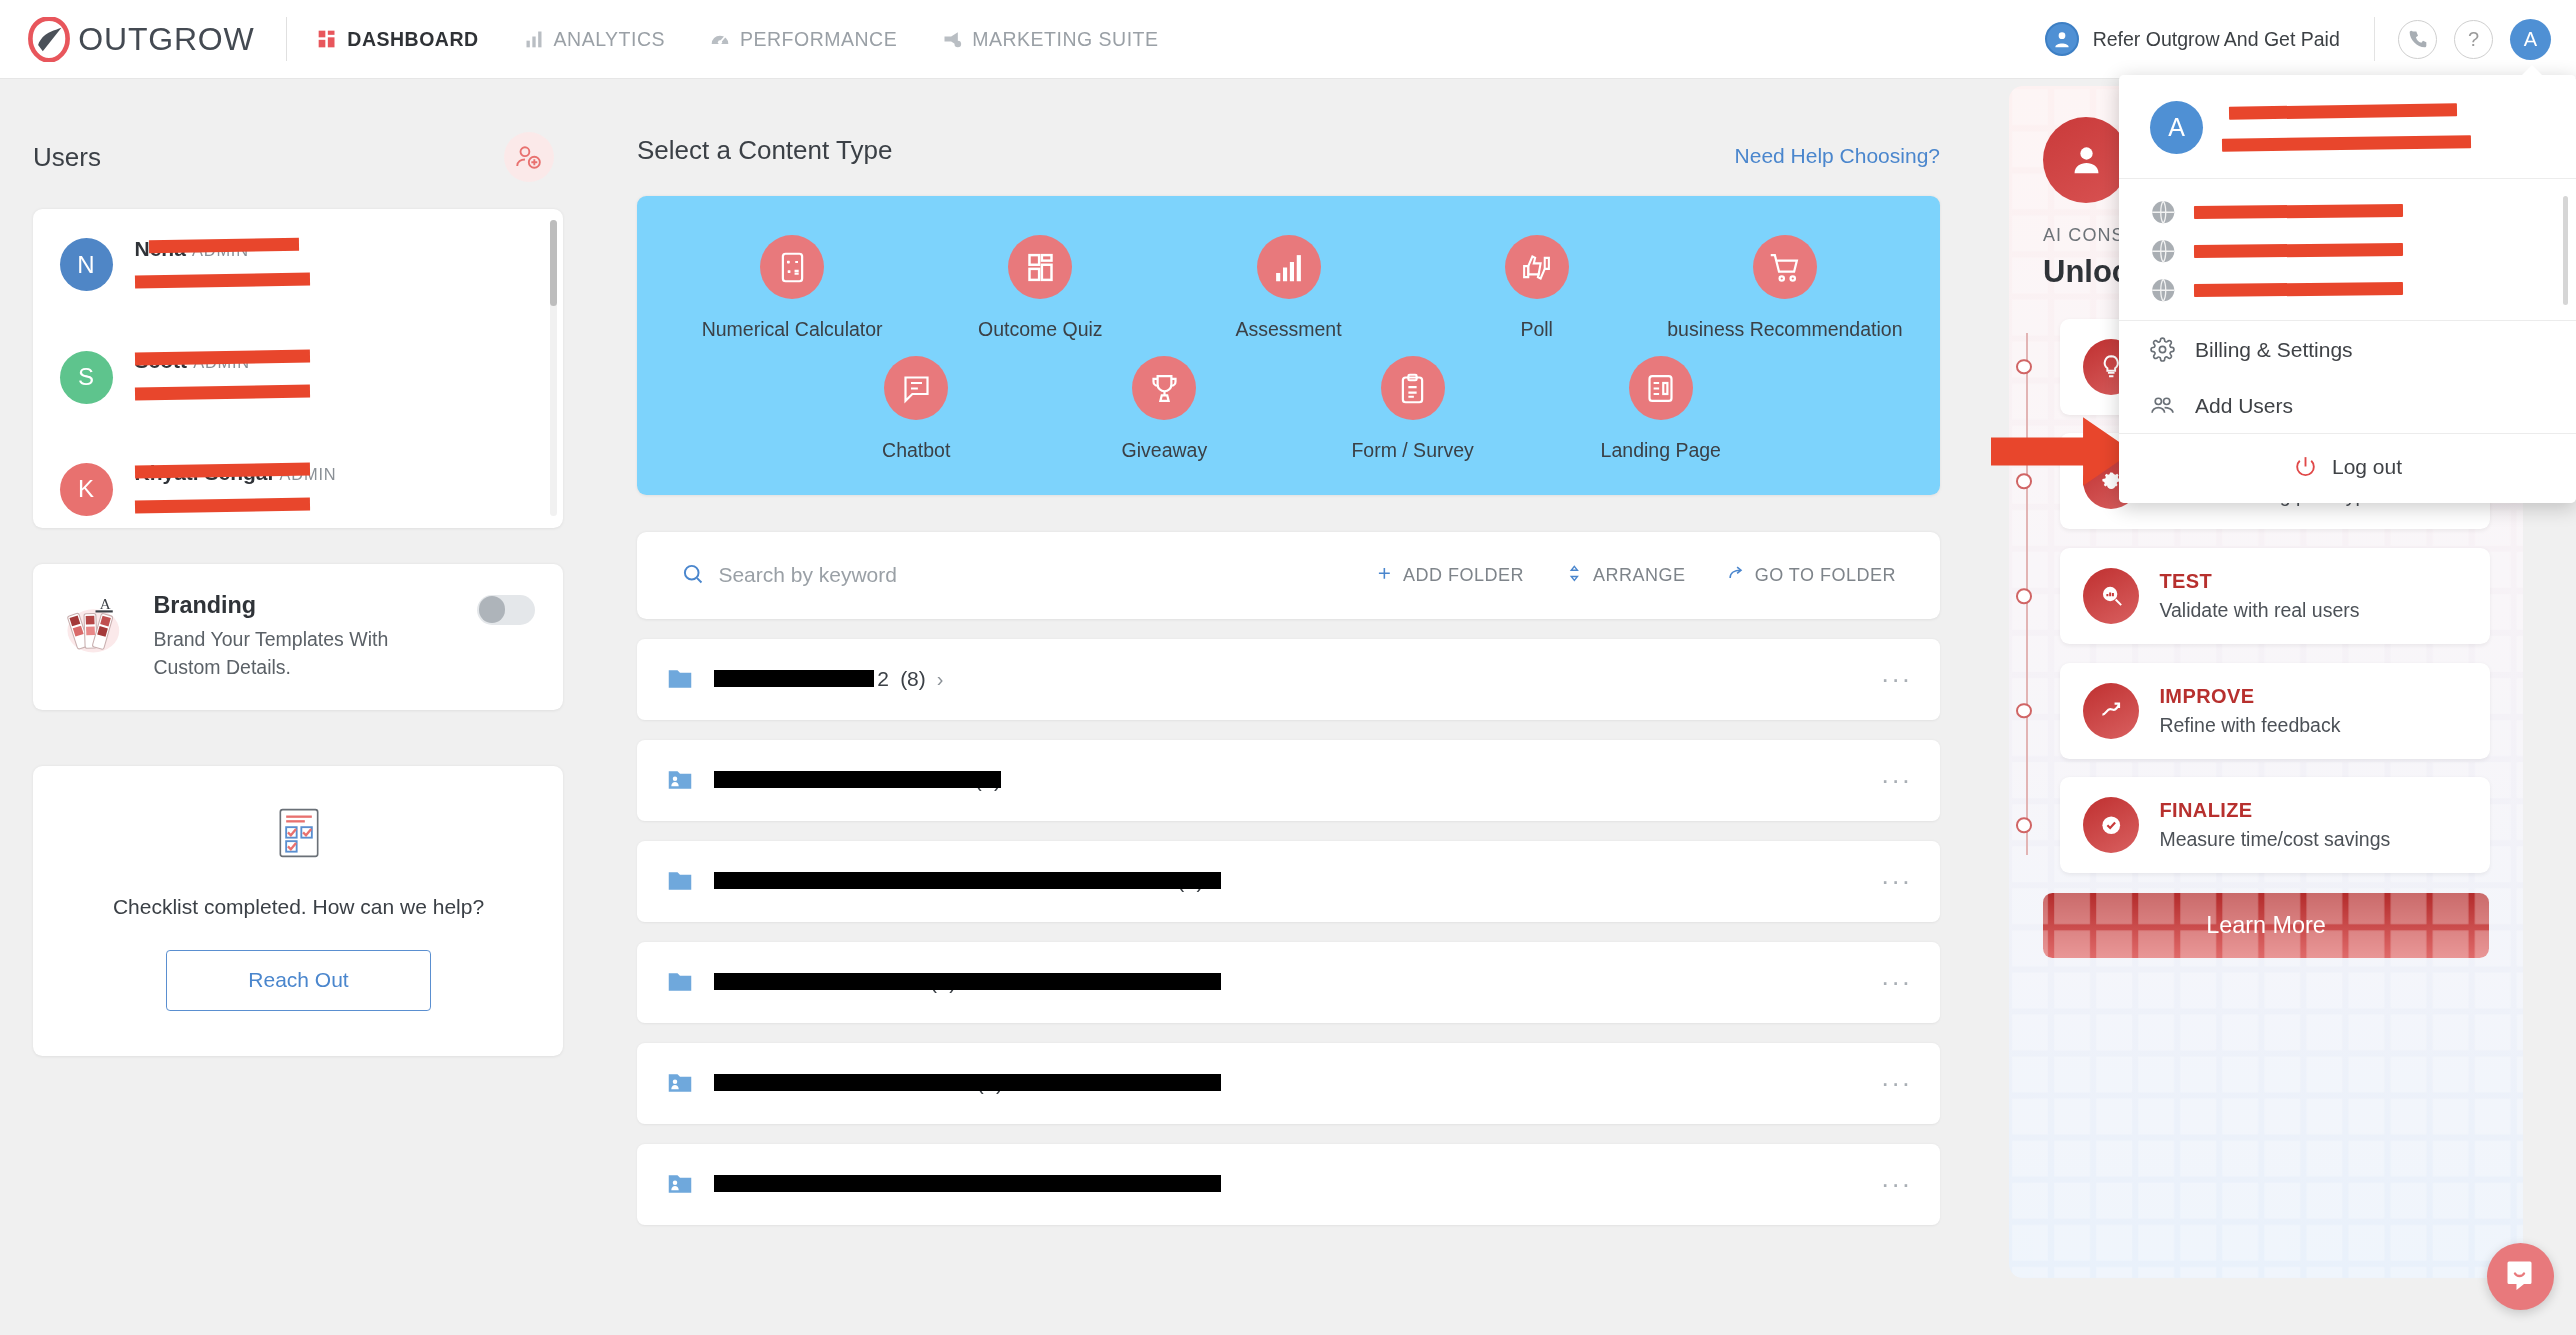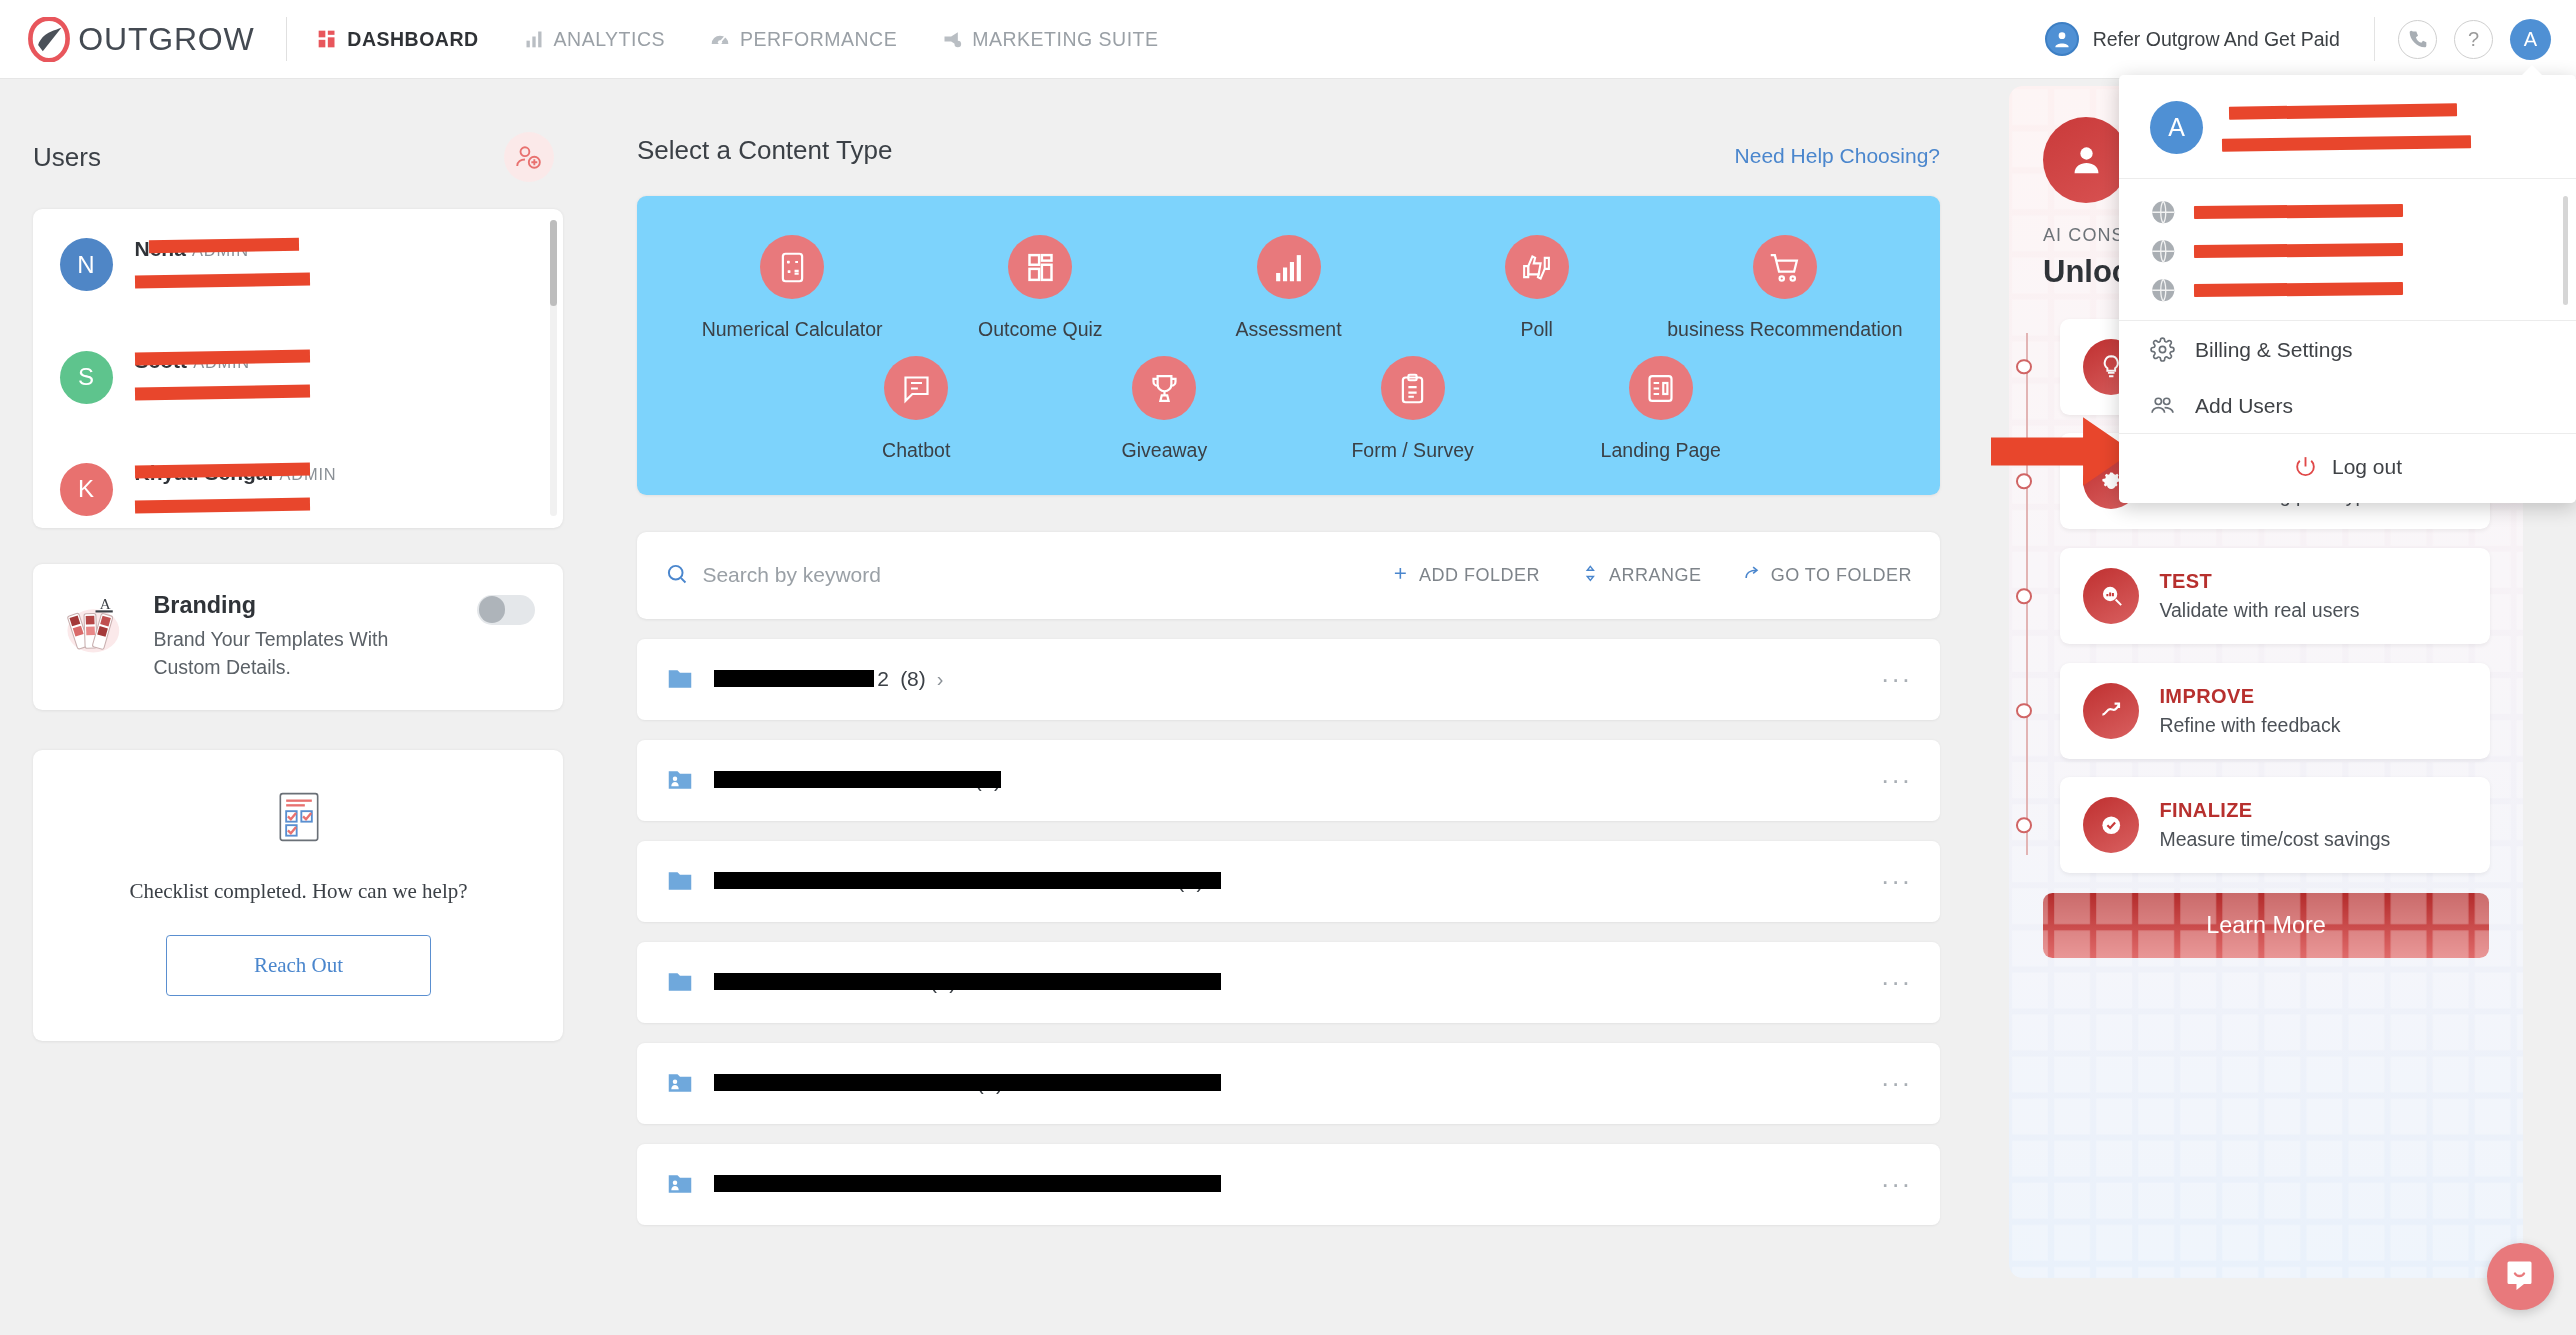--- a/index.html
+++ b/index.html
@@ -149,24 +149,23 @@
   .toggle {
     width: 58px; height: 30px; border-radius: 15px; background:#e4e7ea;
     position:relative; flex:none; cursor:pointer; margin-top: 3.1px;
   }
   .toggle i {
     position:absolute; left:1.6px; top:1.6px; width:26.5px; height:26.5px;
     border-radius:50%; background:#aeb4ba; display:block;
   }
 
   .check-card {
-    margin-top: 40px; background:#fff; border-radius: 9.4px;
+    margin-top: 56px; background:#fff; border-radius: 9.4px;
     padding: 39px 31px 45px 32px; text-align:center;
     box-shadow: 0 0.8px 3.1px rgba(0,0,0,.07);
-    font-family: Liberation Serif, serif;
   }
   .check-ico { width: 56px; height: 56px; margin: 0 auto 34px auto; display:block; }
   .check-txt { font-size: 21px; color:#3b4046; }
   .reach-btn {
     margin: 31px auto 0 auto; width: 265px; height: 61px;
     border: 1.6px solid #5a8fd0; border-radius: 3.9px; background:#fff;
     color:#4a86cd; font-size: 21px; display:flex; align-items:center; justify-content:center;
     cursor:pointer;
   }
 
@@ -184,21 +183,21 @@
   .types-row.r2 > .type { width: 20%; }
   .type { text-align:center; cursor:pointer; }
   .type-circ {
     width: 64px; height: 64px; border-radius: 50%; background:#e8797c;
     margin: 0 auto 17px auto; display:flex; align-items:center; justify-content:center;
   }
   .type-lbl { font-size: 19.5px; color:#3b4046; line-height:1.35; }
 
   .search-card {
     margin-top: 37px; background:#fff; border-radius: 9.4px; height: 87px;
-    display:flex; align-items:center; padding: 0 28px;
+    display:flex; align-items:center; padding: 0 44px;
     box-shadow: 0 0.8px 3.1px rgba(0,0,0,.07);
   }
   .search-left { display:flex; align-items:center; gap: 14px; flex:1; }
   .search-input {
     border:none; outline:none; font-size: 21px; color:#3b4046;
     font-family:"Liberation Sans", sans-serif; width: 100%; background:transparent;
   }
   .search-input::placeholder { color:#9aa0a6; }
   .tool { display:flex; align-items:center; gap: 9.4px; margin-left: 41px; cursor:pointer; }
   .tool-lbl { font-size: 18px; color:#7e848a; letter-spacing:0.5px; white-space:nowrap; }

